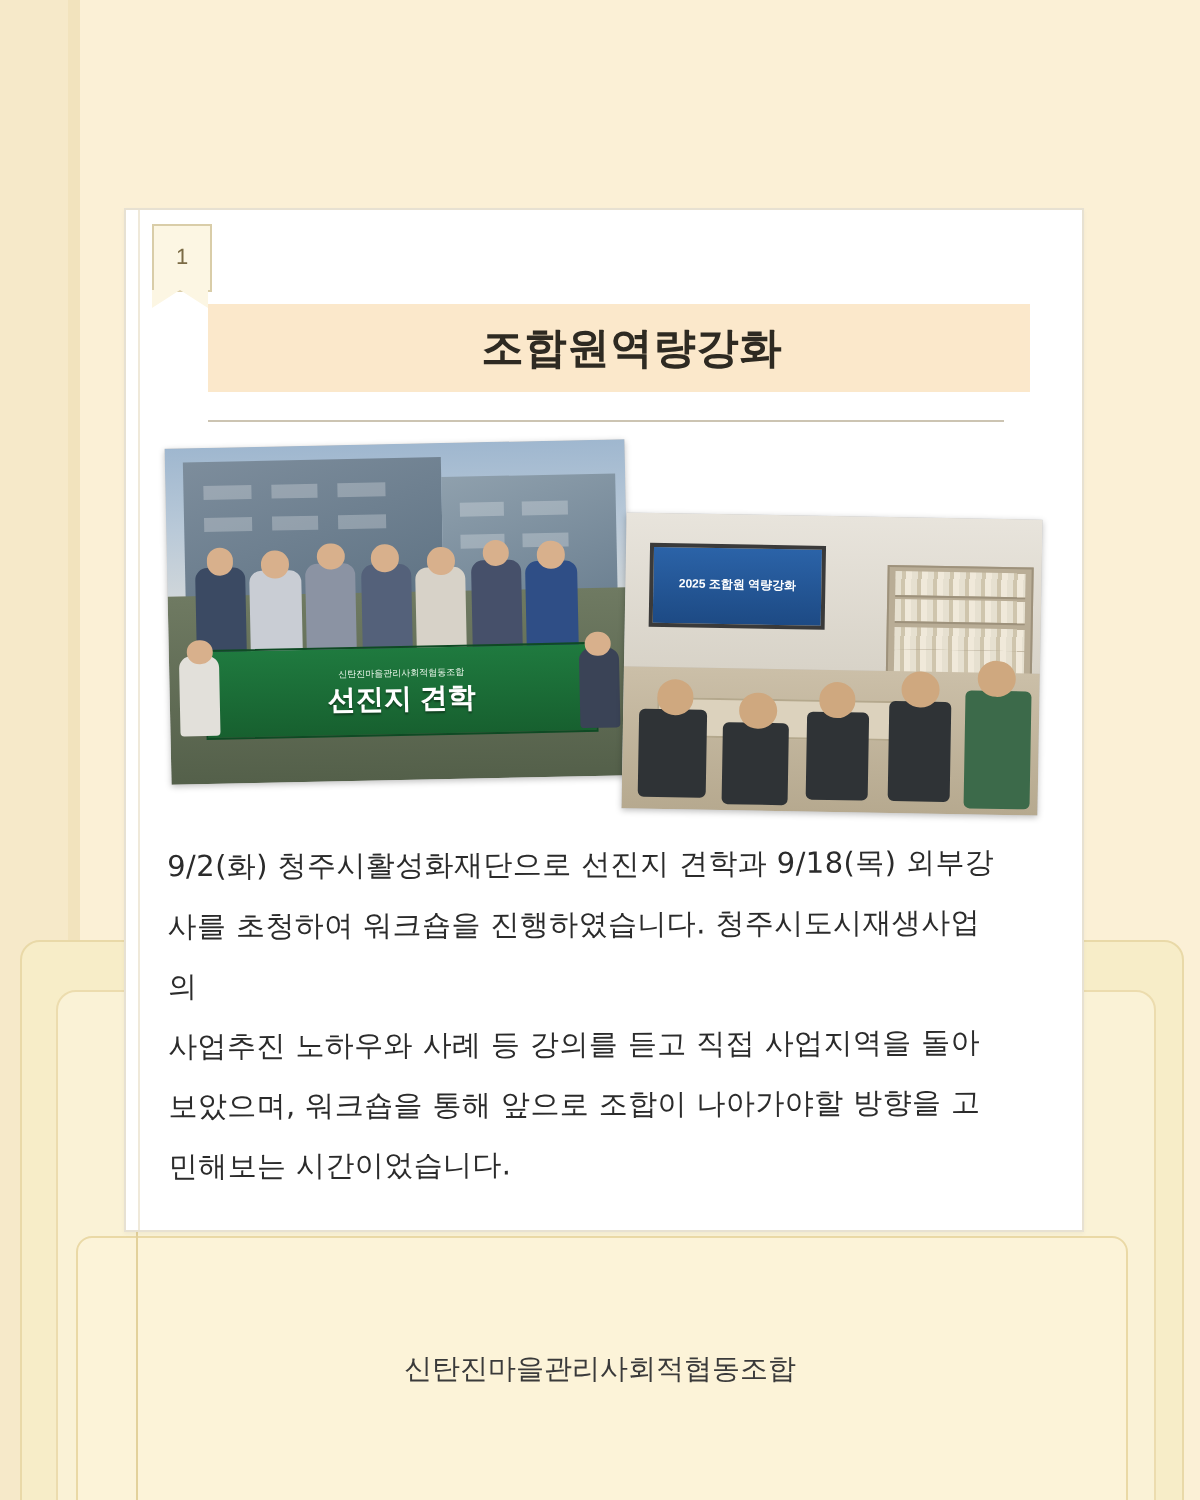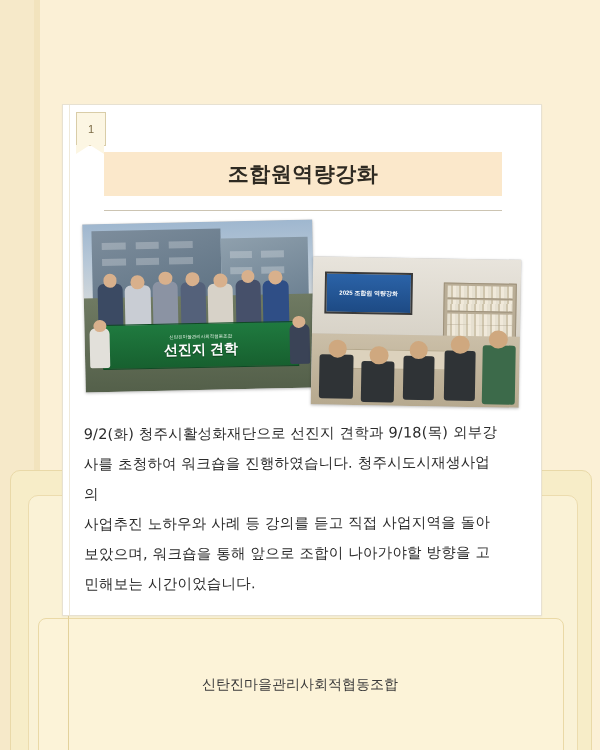--- a/index.html
+++ b/index.html
@@ -134,20 +134,21 @@
   .title-banner {
     position: absolute;
     left: 104px;
     top: 152px;
     width: 398px;
     height: 44px;
     background: #fbe8cb;
     display: flex;
     align-items: center;
     justify-content: center;
+    padding-left: 13px;
   }
   .title-text {
     font-size: 21px;
     font-weight: bold;
     color: #2e2a22;
     letter-spacing: 0.5px;
     font-family: "Liberation Sans", sans-serif;
   }
   .title-underline {
     position: absolute;

